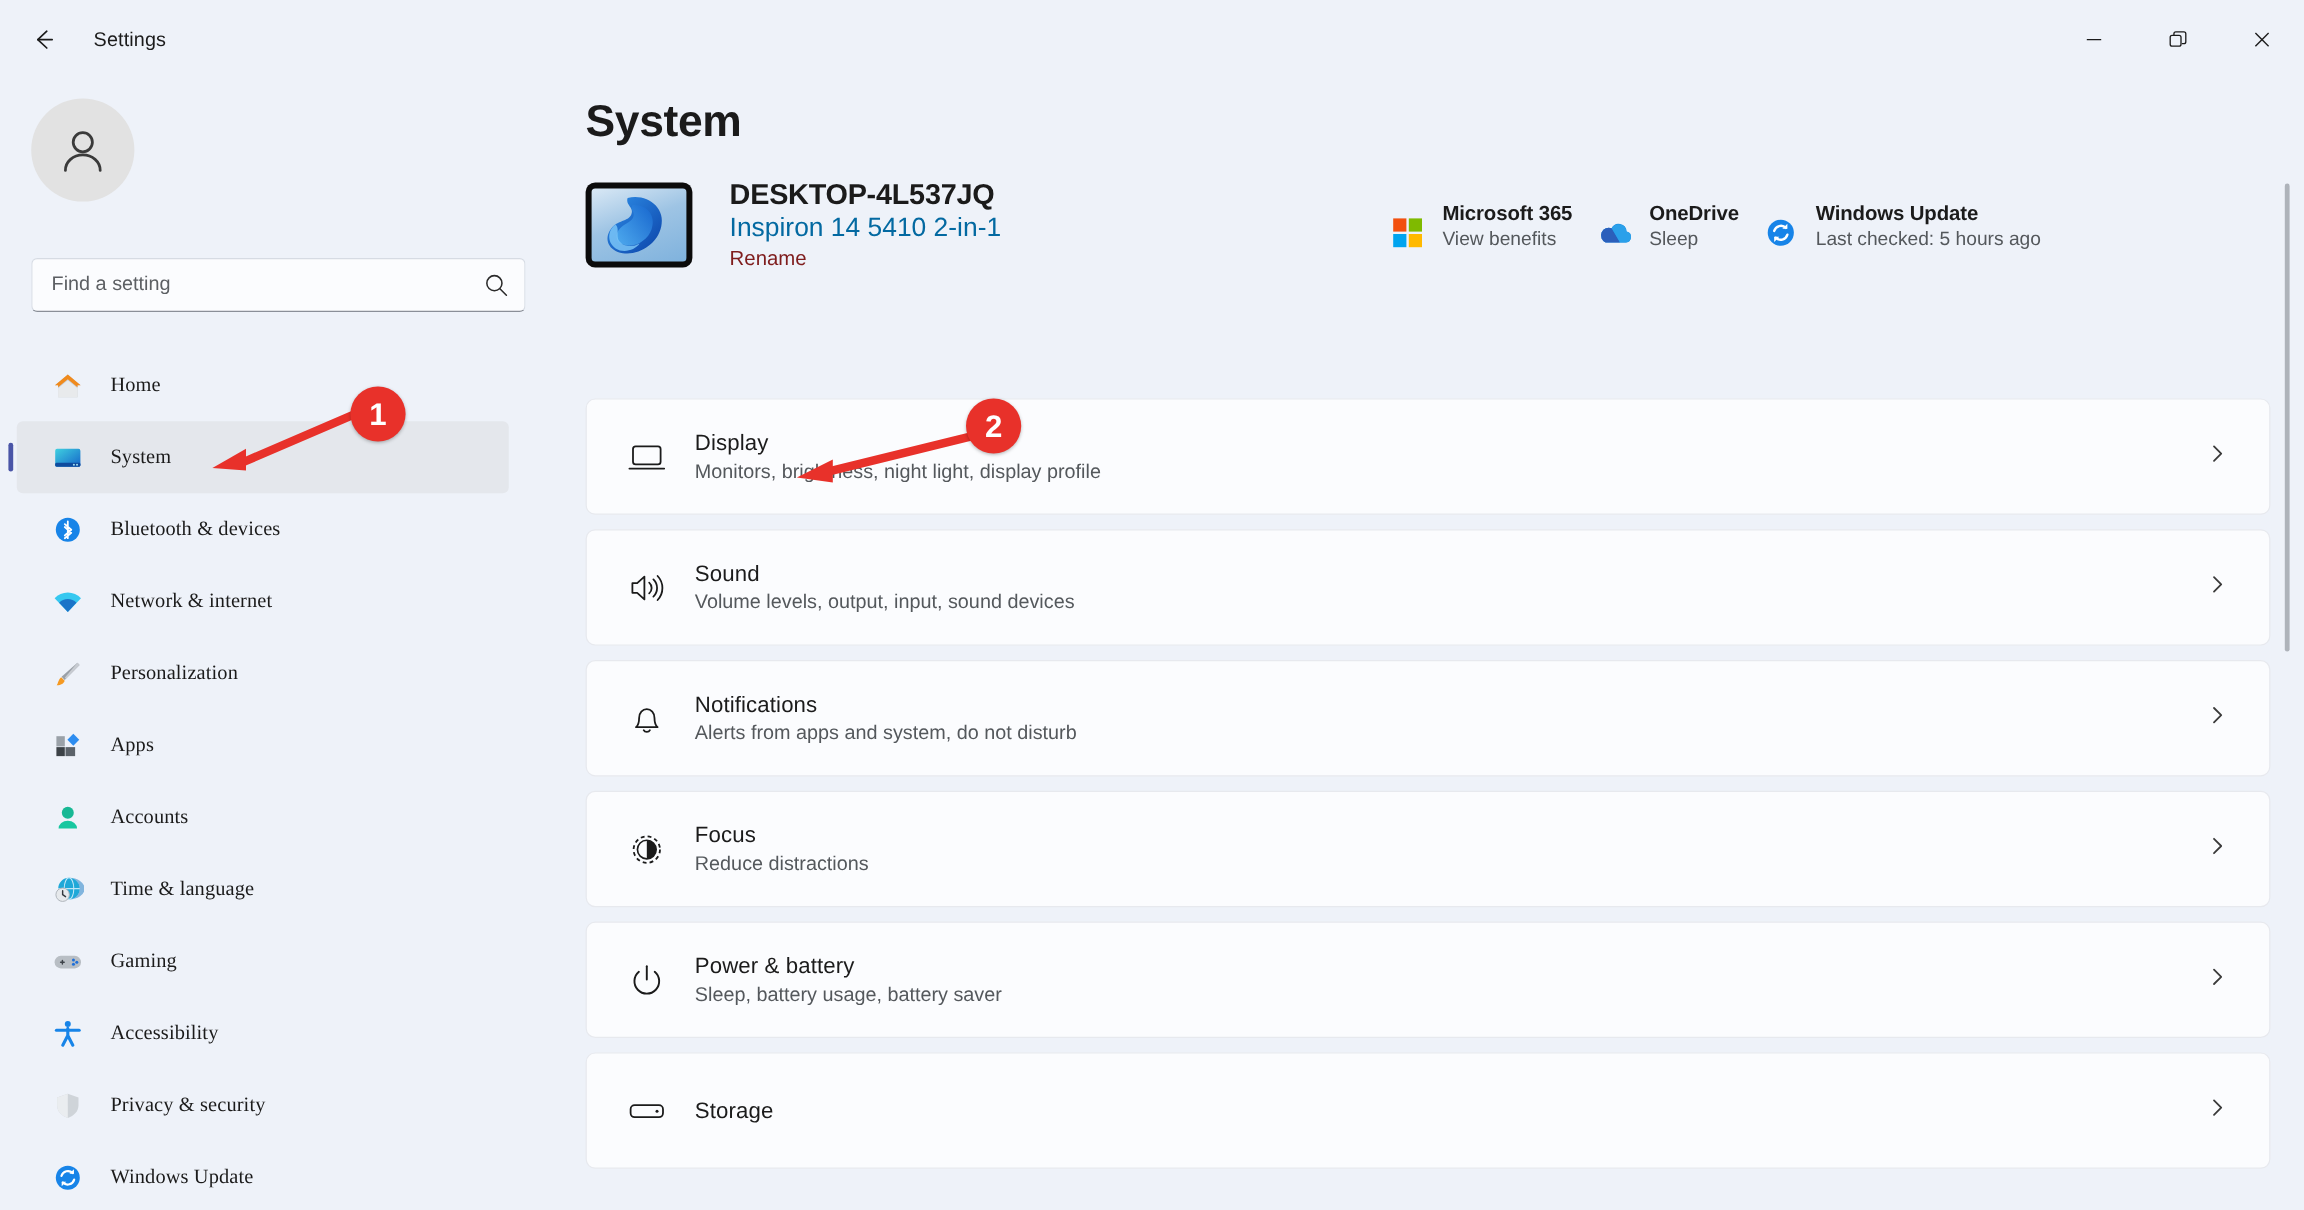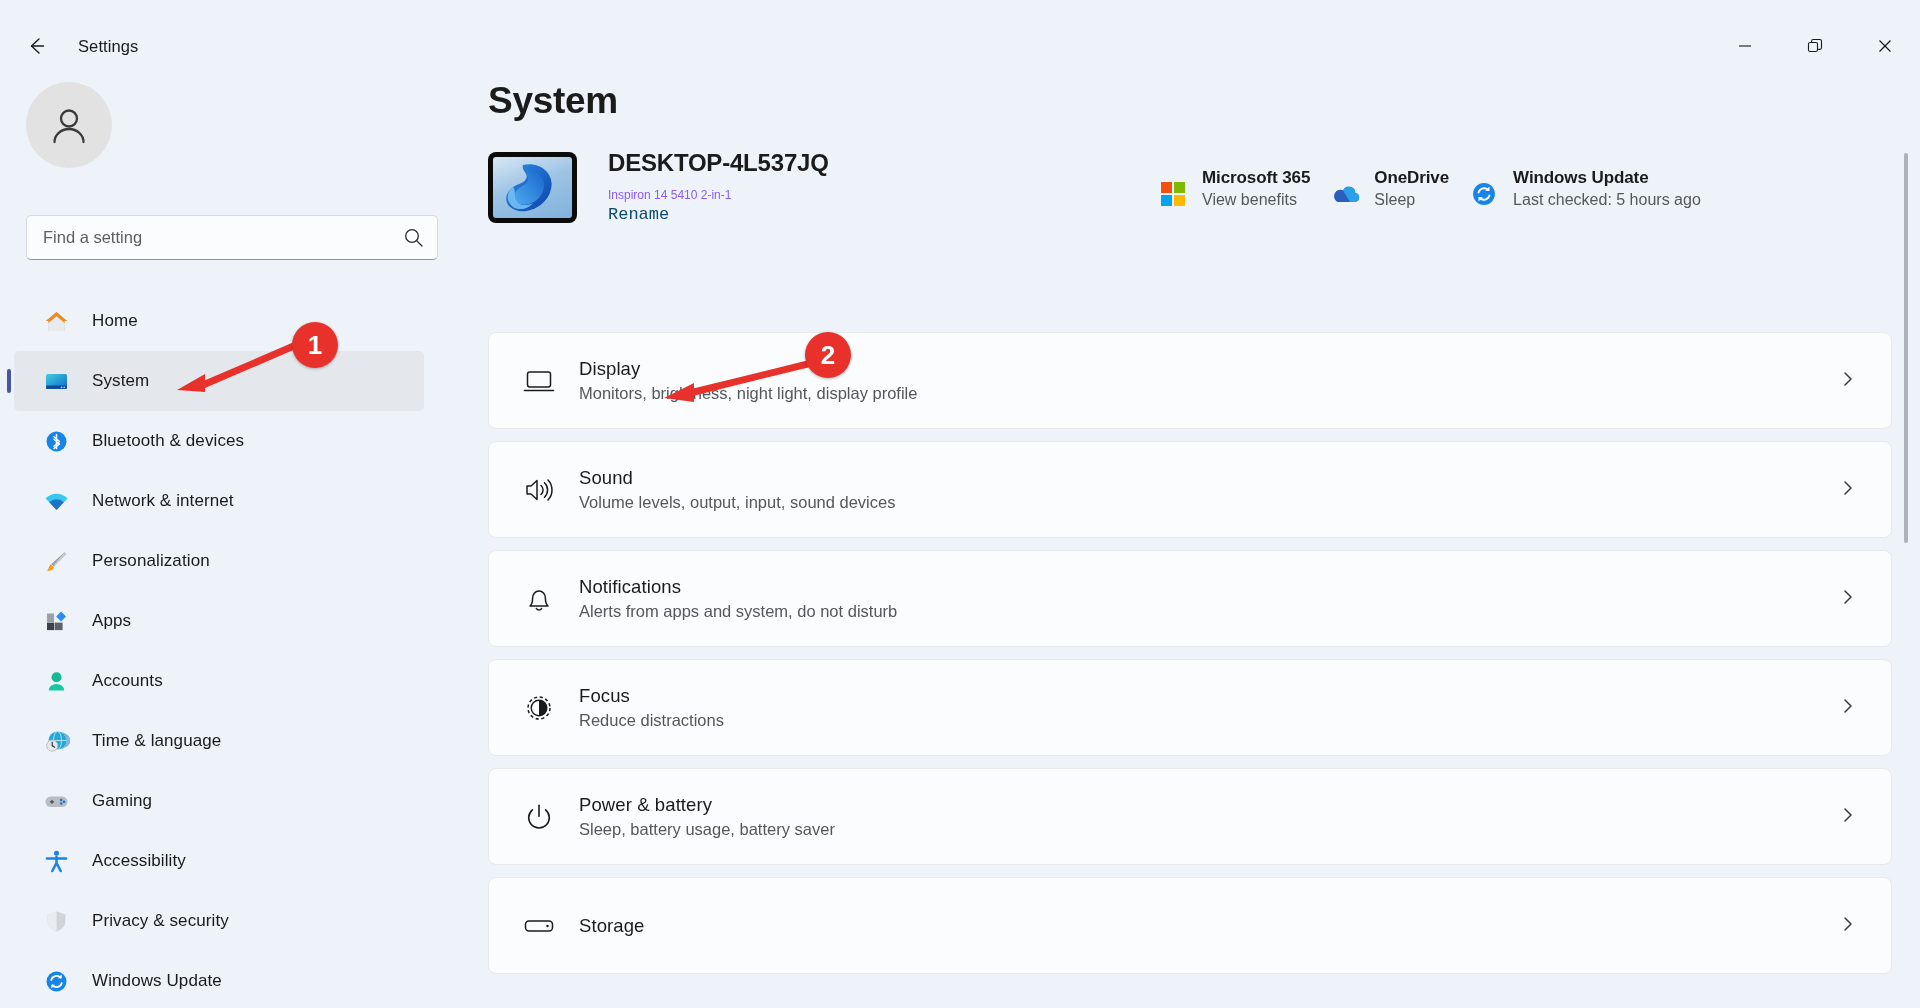--- a/index.html
+++ b/index.html
@@ -7,21 +7,21 @@
     width: 1920px; height: 1008px;
     overflow: hidden;
     font-family: "Liberation Sans", "DejaVu Sans", sans-serif;
     background: #eef2f9;
     color: #1b1b1b;
     -webkit-font-smoothing: antialiased;
   }
 
   
   .titlebar {
-    position: absolute; top: 17px; left: 0; width: 1920px; height: 58px;
+    position: absolute; top: 4px; left: 0; width: 1920px; height: 58px;
     background: #eef2f9;
     display: flex; align-items: center;
   }
   .back-btn {
     width: 48px; height: 36px; margin-left: 12px;
     display: flex; align-items: center; justify-content: center;
     border-radius: 6px; cursor: pointer;
   }
   .app-title {
     margin-left: 18px; font-size: 16.5px; font-weight: 400; color: #1b1b1b;
@@ -58,20 +58,21 @@
     outline: none;
   }
   .searchbox::placeholder { color: #5c5f63; }
   .search-icon {
     position: absolute; right: 14px; top: 12px; pointer-events: none;
   }
 
   .navlist {
     position: absolute; left: 0; top: 233px; width: 440px; height: 717px;
     overflow: hidden;
+    font-family: Liberation Serif, serif;
   }
   .navitem {
     position: relative;
     height: 60px; margin: 0 16px 0 14px;
     display: flex; align-items: center;
     border-radius: 5px; cursor: pointer;
     padding-left: 27px;
   }
   .navitem.selected { background: #e4e7ec; }
   .navitem.selected::before {
@@ -106,24 +107,24 @@
     position: absolute; left: 0; top: 0; width: 89px; height: 71px;
     background: #0b0b0b; border-radius: 8px; padding: 5px;
   }
   .devthumb-inner {
     width: 100%; height: 100%; border-radius: 3px; overflow: hidden;
     background: linear-gradient(160deg, #d9e8f5 0%, #9ec4e4 45%, #7fb2dd 100%);
     position: relative;
   }
   .devtext { position: absolute; left: 120px; top: -3px; }
   .devname { font-size: 24px; font-weight: 700; letter-spacing: -.2px; color: #1b1b1b; }
-  .devmodel { font-size: 12px; color: #8b5cf6; margin-top: 11px; }
+  .devmodel { font-size: 22px; color: #0369a1; margin-top: 0; }
   .devrename {
-    font-size: 17px; color: #0c4a6e; margin-top: 3px;
-    cursor: pointer; display: inline-block; font-family: Liberation Mono, monospace;
+    font-size: 17px; color: #7f1d1d; margin-top: 3px;
+    cursor: pointer; display: inline-block;
   }
 
   .quicklinks {
     position: absolute; left: 660px; top: 10px;
     display: flex; gap: 0px;
   }
   .qlink {
     display: flex; align-items: flex-end; gap: 14px;
     padding: 6px 10px; border-radius: 5px; cursor: pointer;
   }

